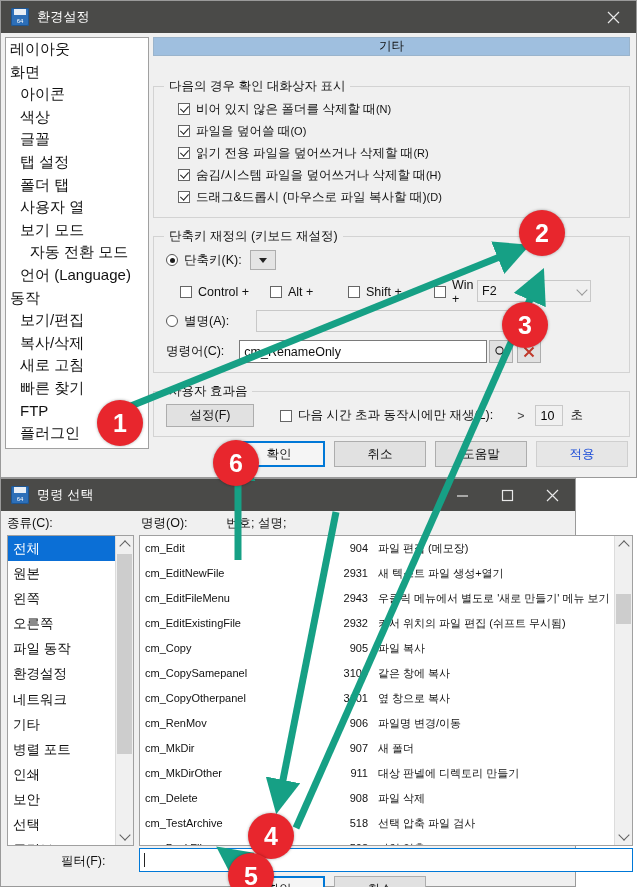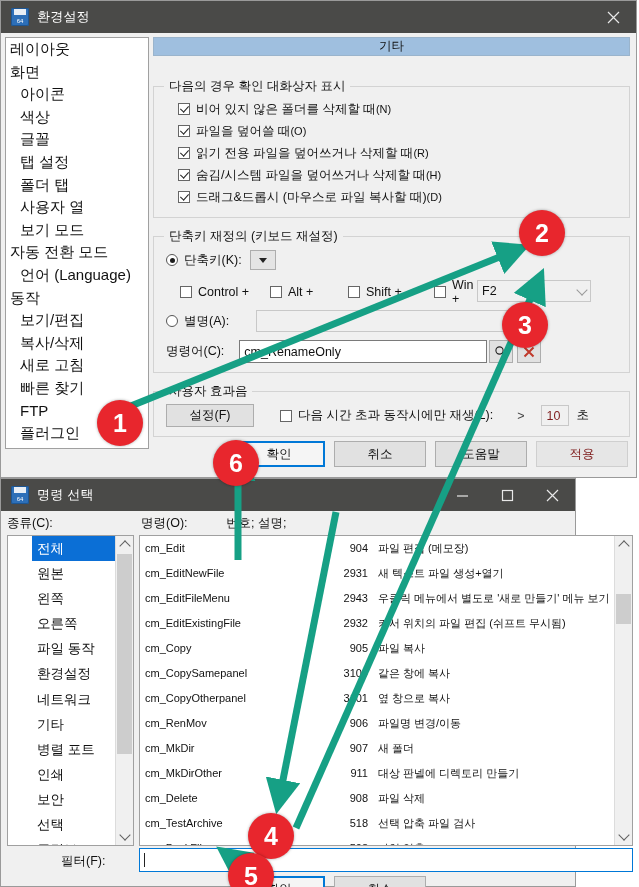--- a/index.html
+++ b/index.html
@@ -28,21 +28,21 @@
   #win-settings{left:0;top:0;width:637px;height:478px;
                 border:1px solid #9a9a9a;box-sizing:border-box;background:#f0f0f0;}
   #win-settings .titlebar{position:relative;}
   #settings-body{position:absolute;left:0;top:32px;right:0;bottom:0;}
 
   .tree{position:absolute;left:4px;top:4px;width:144px;height:412px;
         background:#fff;border:1px solid #a0a0a0;box-sizing:border-box;
         overflow:hidden;font-size:15px;color:#111;}
   .tree-item{height:22.6px;line-height:22.6px;padding-left:4px;white-space:nowrap;}
   .tree-item.lvl1{padding-left:14px;}
-  .tree-item.lvl2{}
+  .tree-item.lvl2{text-align:center;}
 
   .rightpane{position:absolute;left:152px;top:4px;right:6px;bottom:44px;}
   .pane-header{height:19px;background:#9fbfdf;border:1px solid #9ab4cc;
                box-sizing:border-box;text-align:center;font-size:12.5px;
                line-height:17px;color:#111;}
 
   .group{position:relative;border:1px solid #d3d3d3;margin-top:12px;padding:14px 8px 8px 8px;}
   .group>.legend{position:absolute;top:-9px;left:10px;background:#f0f0f0;
                  padding:0 5px;font-size:12.5px;color:#111;white-space:nowrap;}
 
@@ -57,21 +57,21 @@
   .radio{width:12px;height:12px;border:1px solid #555;border-radius:50%;background:#fff;
          margin-right:6px;flex:none;position:relative;box-sizing:border-box;}
   .radio.on:after{content:"";position:absolute;left:2.5px;top:2.5px;width:5px;height:5px;
          border-radius:50%;background:#1c1c1c;}
 
   .row{display:flex;align-items:center;font-size:12.5px;color:#111;}
   .btn{border:1px solid #adadad;background:#e1e1e1;font-size:12.5px;color:#111;
        display:flex;align-items:center;justify-content:center;box-sizing:border-box;
        font-family:"Liberation Sans",sans-serif;}
   .btn.def{border:2px solid #0078d7;background:#f5f5f5;}
-  .btn.dis{color:#7f1d1d;background:#e6e6e6;border-color:#cfcfcf;}
+  .btn.dis{color:#1d4ed8;background:#e6e6e6;border-color:#cfcfcf;}
 
   .combo{border:1px solid #adadad;background:#e4e4e4;height:20px;width:26px;
          display:flex;align-items:center;justify-content:center;box-sizing:border-box;}
   .caret{width:0;height:0;border-left:4px solid transparent;border-right:4px solid transparent;
          border-top:5px solid #222;}
 
   .txtbox{border:1px solid #7a7a7a;background:#fff;height:20px;box-sizing:border-box;
           font-size:12.5px;color:#111;display:flex;align-items:center;padding:0 4px;}
   .txtbox.flat{border:1px solid #c8c8c8;background:#f0f0f0;}
 
@@ -259,21 +259,21 @@
 
       <div class="group" style="margin-top:18px;padding:12px 10px 9px 12px;">
         <span class="legend">사용자 효과음</span>
         <div class="row">
           <span class="btn" style="width:88px;height:23px;">
             <span>설정(F)</span>
           </span>
           <span class="cb" style="margin-left:26px;"></span>
           <span>다음 시간 초과 동작시에만 재생(L):</span>
           <span style="margin-left:24px;color:#444;">&gt;</span>
-          <span class="txtbox flat" style="margin-left:17px;width:28px;height:21px;color:#7f1d1d;">
+          <span class="txtbox flat" style="margin-left:11px;width:28px;height:21px;color:#000000;">
             <span>10</span>
           </span>
           <span style="margin-left:7px;">초</span>
         </div>
       </div>
 
     </div>
 
     <div class="btnrow" id="sbtn-host">
         <div class="btn def">확인</div>
@@ -308,21 +308,21 @@
     </span>
   </div>
 
   <div id="cmd-body">
 
     <div style="position:absolute;left:6px;top:4px;" class="collabel">종류(C):</div>
     <div style="position:absolute;left:140px;top:4px;" class="collabel">명령(O):</div>
     <div style="position:absolute;left:225px;top:4px;" class="collabel">번호; 설명;</div>
 
     <div class="listbox" style="left:6px;top:24px;width:127px;height:311px;position:absolute;">
-      <div id="cat-host" style="position:absolute;left:0;top:0;right:17px;padding-left:24px;">
+      <div id="cat-host" style="position:absolute;left:0;top:0;right:17px;">
           <div class="li sel">전체</div>
           <div class="li">원본</div>
           <div class="li">왼쪽</div>
           <div class="li">오른쪽</div>
           <div class="li">파일 동작</div>
           <div class="li">환경설정</div>
           <div class="li">네트워크</div>
           <div class="li">기타</div>
           <div class="li">병렬 포트</div>
           <div class="li">인쇄</div>

